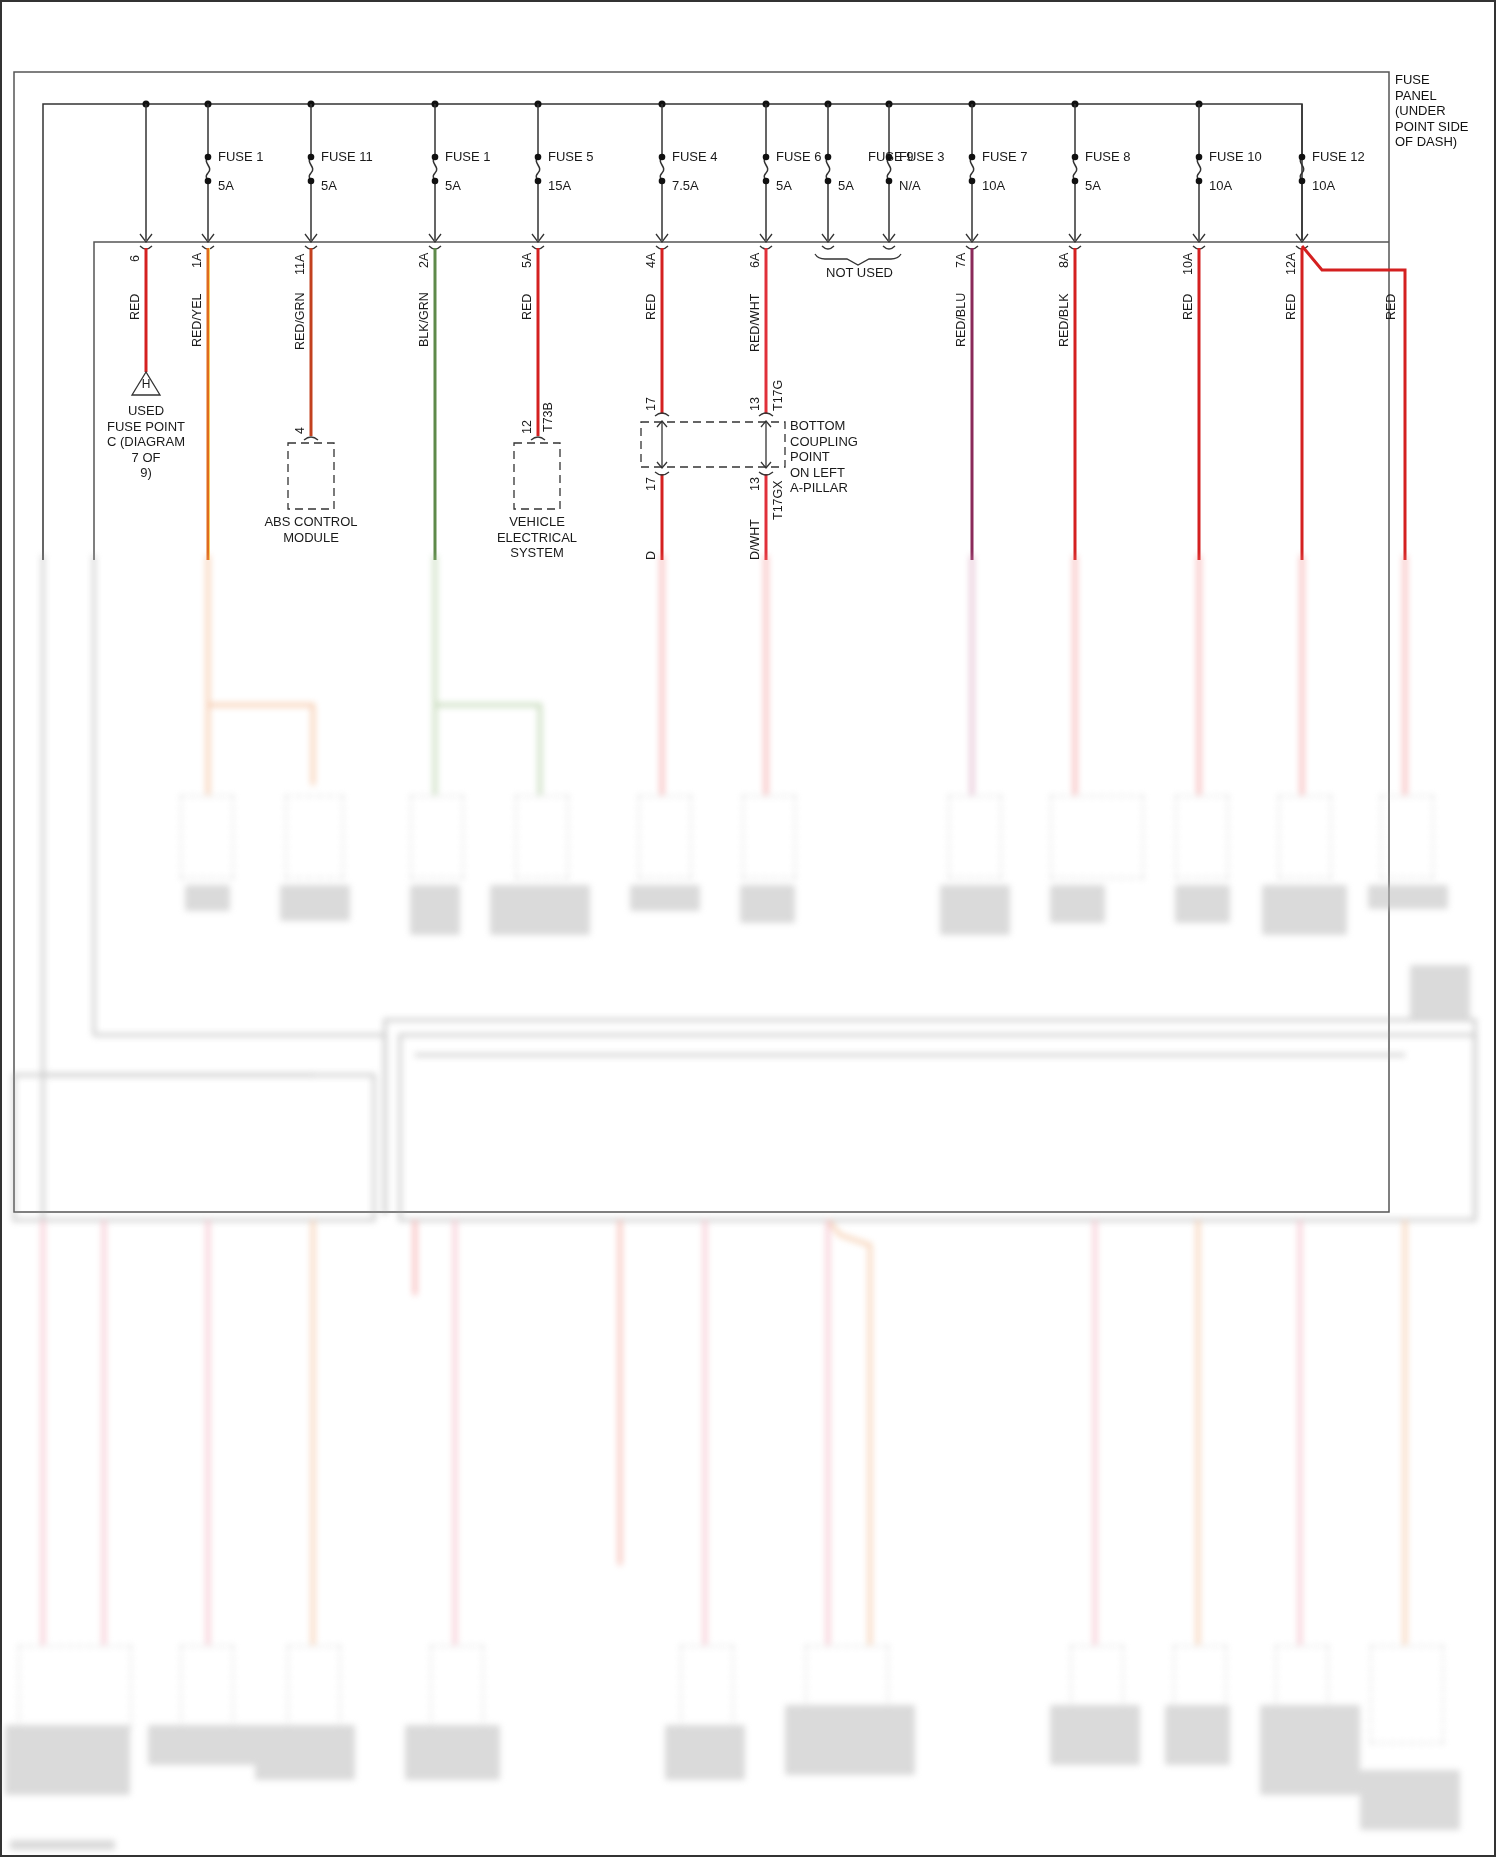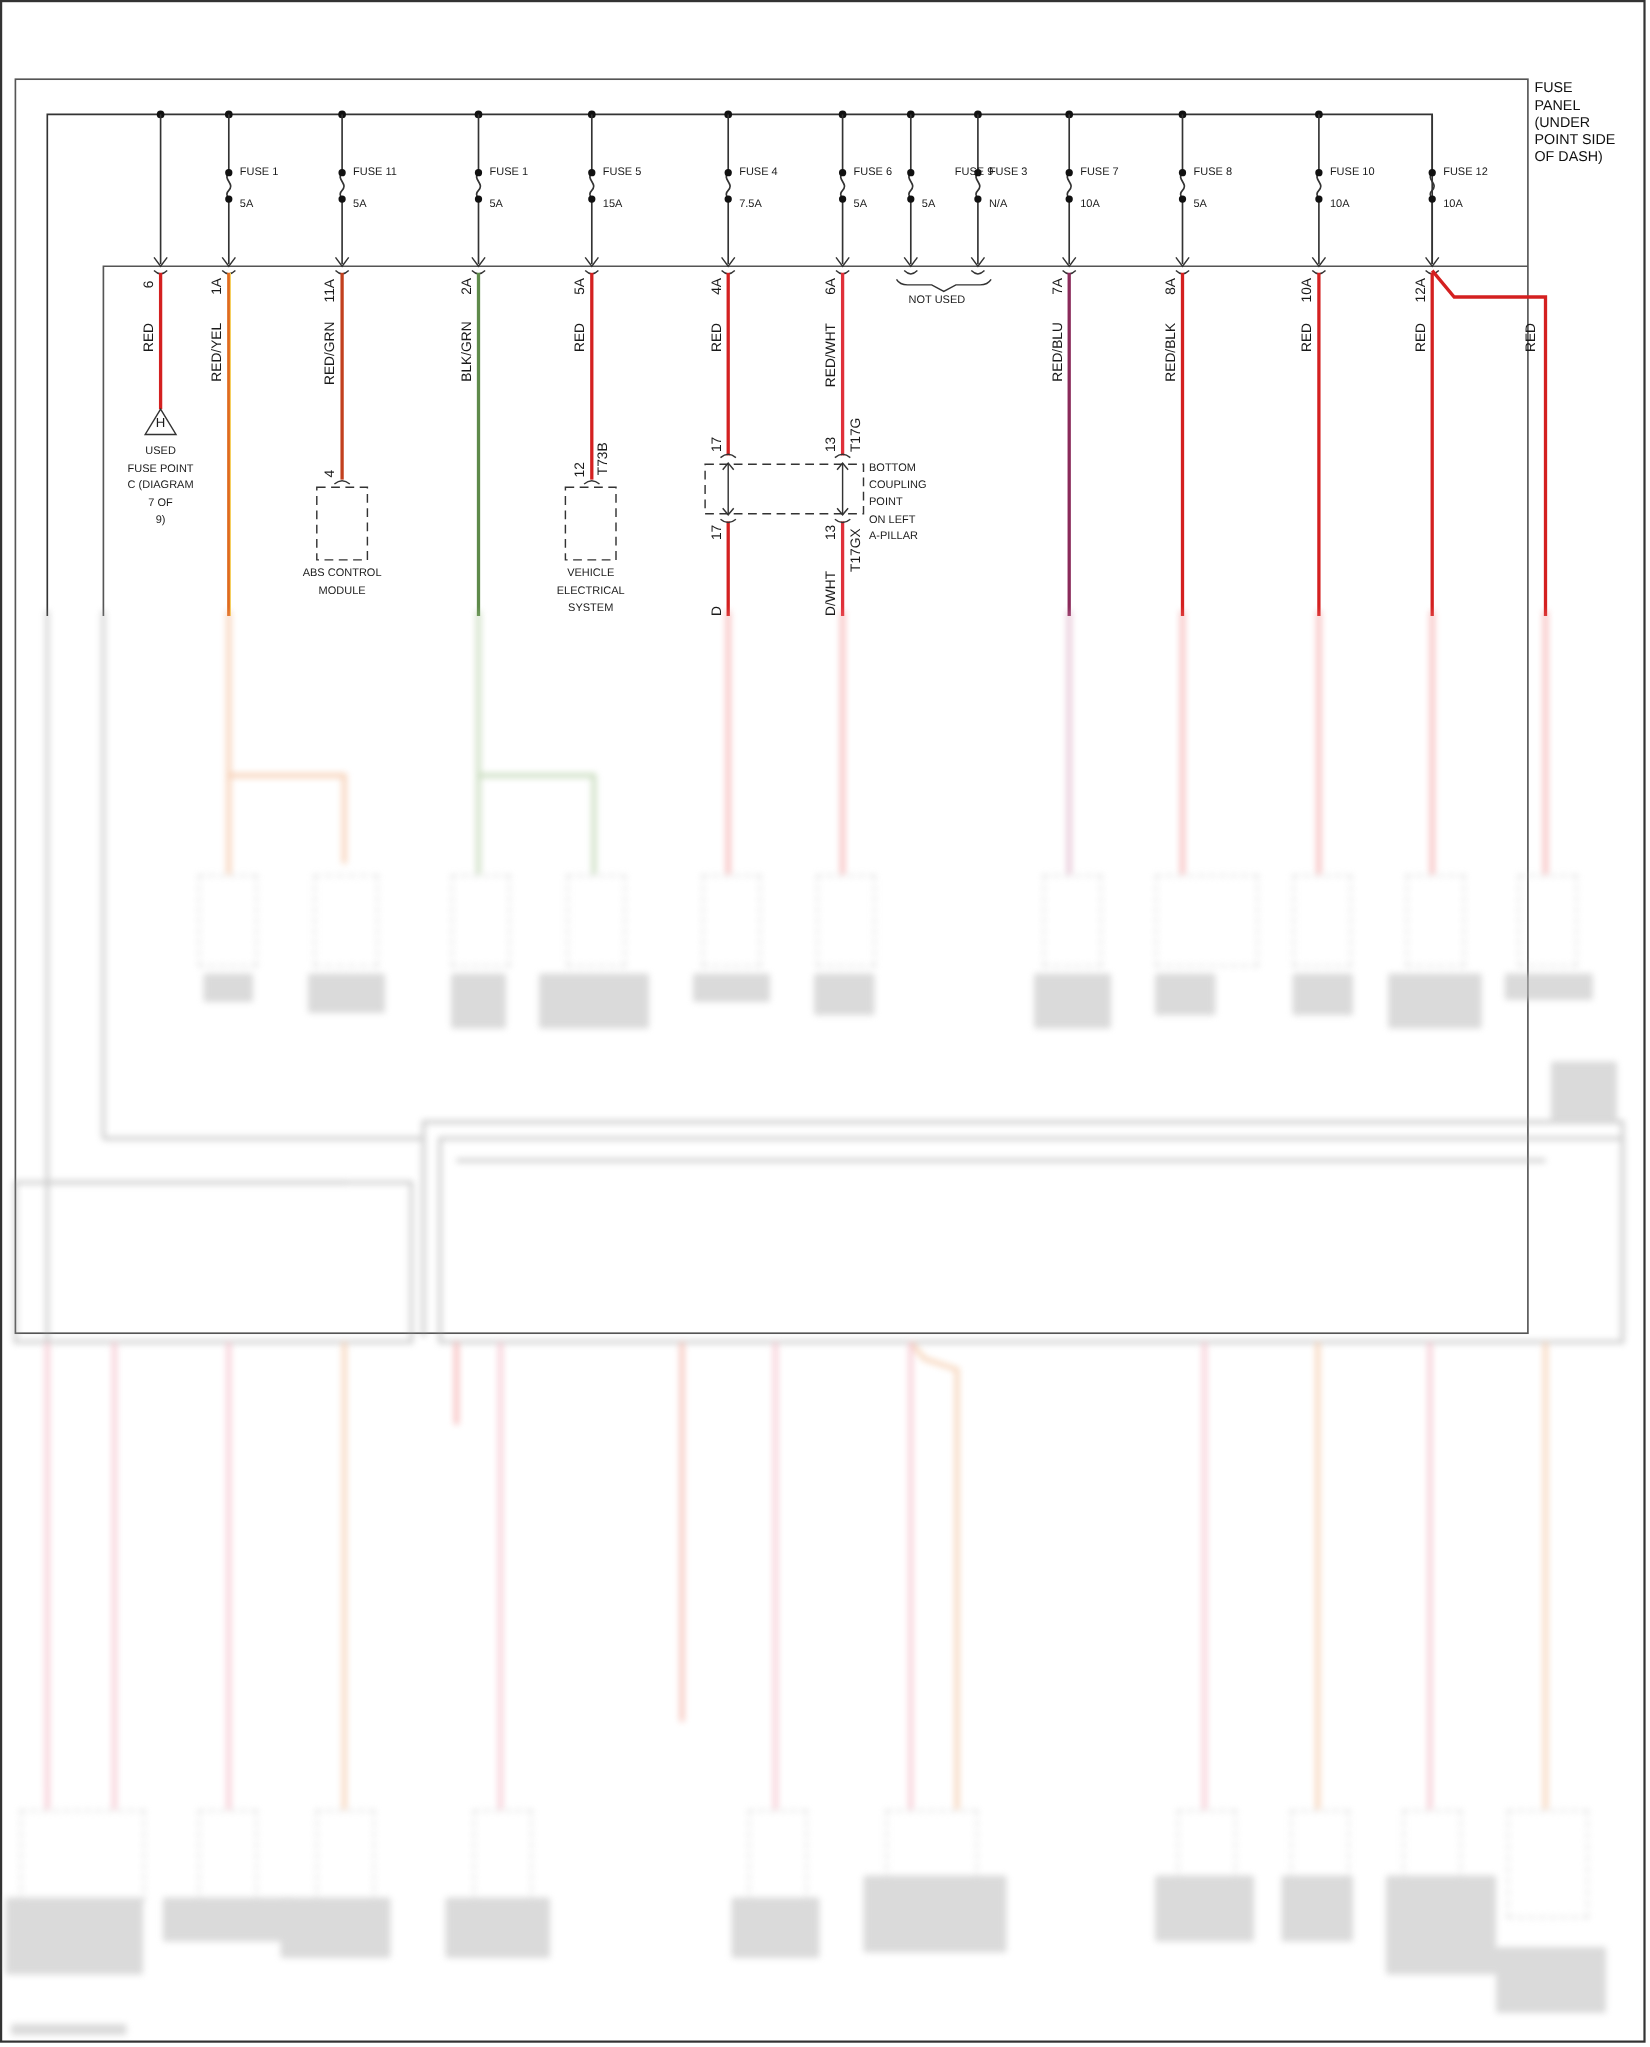--- a/index.html
+++ b/index.html
@@ -1,19 +1,19 @@
 <!DOCTYPE html>
 <html><head>
 <meta charset="utf-8">
 <style>
   html,body{margin:0;padding:0;background:#ffffff;}
   body{width:1500px;height:1861px;position:relative;overflow:hidden;font-family:"Liberation Sans",sans-serif;color:#111;}
   .frame{position:absolute;left:0;top:0;width:1496px;height:1857px;border:2px solid #333;box-sizing:border-box;}
   svg.wiring{position:absolute;left:0;top:0;}
-  .lbl{position:absolute;font-size:10px;line-height:15px;color:#1a1a1a;white-space:nowrap;}
+  .lbl{position:absolute;font-size:13px;line-height:15px;color:#1a1a1a;white-space:nowrap;}
   .vlbl{position:absolute;font-size:12.5px;color:#1a1a1a;white-space:nowrap;transform-origin:0 0;transform:rotate(-90deg);}
   .center{text-align:center;}
   .panel-title{position:absolute;left:1395px;top:72px;font-size:13px;line-height:15.5px;width:100px;}
   .blurred{position:absolute;left:0;top:555px;width:1500px;height:1306px;filter:blur(3px);opacity:0.55;}
   .blurred .blk{position:absolute;background:#bcbcbc;border-radius:2px;}
   .blurred .dbox{position:absolute;border:2px dashed #c9c9c9;}
 </style>
 </head>
 <body>
 

